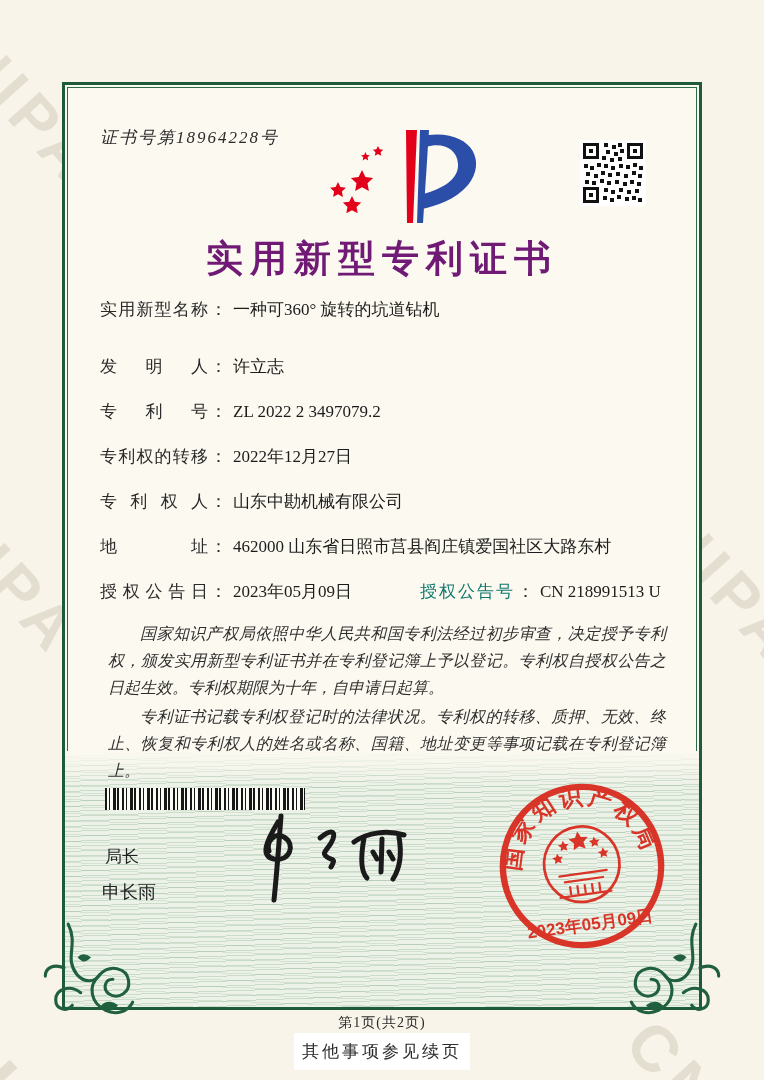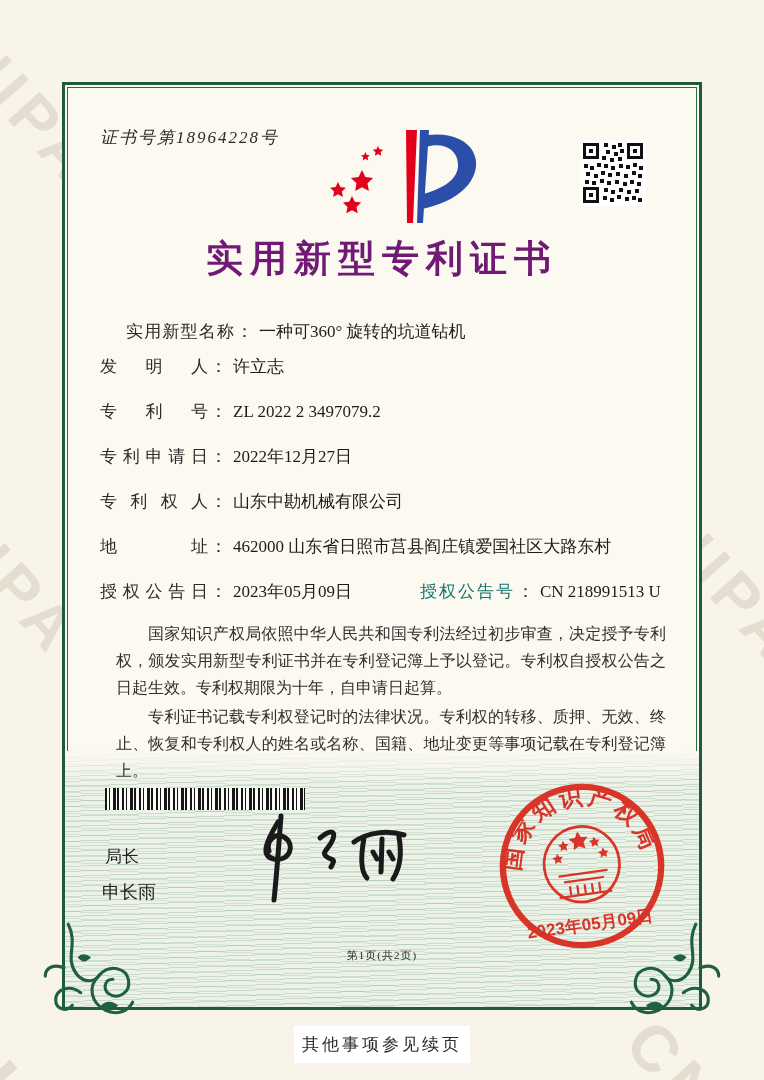--- a/index.html
+++ b/index.html
@@ -61,46 +61,46 @@
   }
   .row .sep{display:inline-block;margin:0 6px 0 2px;color:#2a2a2a;}
   .row .val{color:#1c1c1c;}
   .row .pair2{position:absolute;left:320px;top:0;white-space:nowrap;}
   .row .lbl2{letter-spacing:2px;color:#0f766e;}
   
   .legal{
     position:absolute;left:100px;top:620px;width:566px;z-index:5;
     font-size:16px;line-height:27px;color:#2f2f2f;text-align:justify;
   }
-  .legal p{margin:0 0 2px 16px;text-indent:2em;}
+  .legal p{margin:0 0 2px 8px;text-indent:2em;font-style:italic;}
   
   .barcode{
     position:absolute;left:105px;top:788px;width:200px;height:22px;z-index:5;
     background:repeating-linear-gradient(90deg,
       #161616 0 2px,#fbfbf6 2px 4px,#161616 4px 5px,#fbfbf6 5px 8px,
       #161616 8px 11px,#fbfbf6 11px 12px,#161616 12px 14px,#fbfbf6 14px 17px);
   }
   .signer-title{
     position:absolute;left:105px;top:845px;z-index:5;
     font-family:"Liberation Sans","DejaVu Sans",sans-serif;font-size:17px;color:#222;
   }
   .signer-name{
     position:absolute;left:102px;top:880px;z-index:5;
     font-family:"Liberation Sans","DejaVu Sans",sans-serif;font-size:18px;color:#222;
   }
   .signature{position:absolute;left:220px;top:812px;z-index:5;}
   .seal{position:absolute;left:490px;top:774px;z-index:7;}
   .page-ind{
-    position:absolute;left:0;width:764px;top:948px;z-index:6;
-    text-align:center;font-size:11px;letter-spacing:1px;color:#2a2a2a;
+    position:absolute;left:0;width:764px;top:1014px;z-index:6;
+    text-align:center;font-size:14px;letter-spacing:1px;color:#2a2a2a;
   }
   .note-wrap{position:absolute;left:0;width:764px;top:1026px;z-index:5;text-align:center;}
   .note{
     display:inline-block;background:#ffffff;padding:7px 8px;
-    font-size:17px;letter-spacing:3px;color:#2b2b2b;
+    font-size:17px;letter-spacing:3px;color:#2b2b2b;margin-top:7px;
   }
 </style>
 </head>
 <body>
 
 <span class="wm" style="left:-40px;top:-18px;">CNIPA</span>
 <span class="wm" style="left:300px;top:118px;font-size:54px;color:rgba(178,172,153,0.18);">CNIPA</span>
 <span class="wm" style="left:430px;top:292px;font-size:72px;transform:rotate(62deg);color:rgba(178,172,153,0.28);">CNIPA</span>
 <span class="wm" style="left:-58px;top:452px;">CNIPA</span>
 <span class="wm" style="left:662px;top:460px;">CNIPA</span>
@@ -214,31 +214,31 @@
       <rect x="30" y="58" width="4" height="4"></rect>
       <rect x="37" y="55" width="4" height="4"></rect>
     <rect x="45" y="57" width="4" height="4"></rect>
       <rect x="52" y="56" width="4" height="4"></rect>
       <rect x="58" y="58" width="4" height="4"></rect>
   </g>
 </svg>
 
 <div class="title">实用新型专利证书</div>
 
-<div class="row" style="top:320px;margin-left:26px;">
+<div class="row" style="top:298px;">
   <span class="lbl">实用新型名称</span><span class="sep">：</span><span class="val">一种可360° 旋转的坑道钻机</span>
 </div>
 <div class="row" style="top:355px;">
   <span class="lbl">发明人</span><span class="sep">：</span><span class="val">许立志</span>
 </div>
 <div class="row" style="top:400px;">
   <span class="lbl">专利号</span><span class="sep">：</span><span class="val">ZL 2022 2 3497079.2</span>
 </div>
 <div class="row" style="top:445px;">
-  <span class="lbl">专利申请日</span><span class="sep">：</span><span class="val">2022年12月27日</span>
+  <span class="lbl">专利权的转移</span><span class="sep">：</span><span class="val">2022年12月27日</span>
 </div>
 <div class="row" style="top:490px;">
   <span class="lbl">专利权人</span><span class="sep">：</span><span class="val">山东中勘机械有限公司</span>
 </div>
 <div class="row" style="top:535px;">
   <span class="lbl">地址</span><span class="sep">：</span><span class="val">462000 山东省日照市莒县阎庄镇爱国社区大路东村</span>
 </div>
 <div class="row" style="top:580px;">
   <span class="lbl">授权公告日</span><span class="sep">：</span><span class="val">2023年05月09日</span>
   <span class="pair2">

